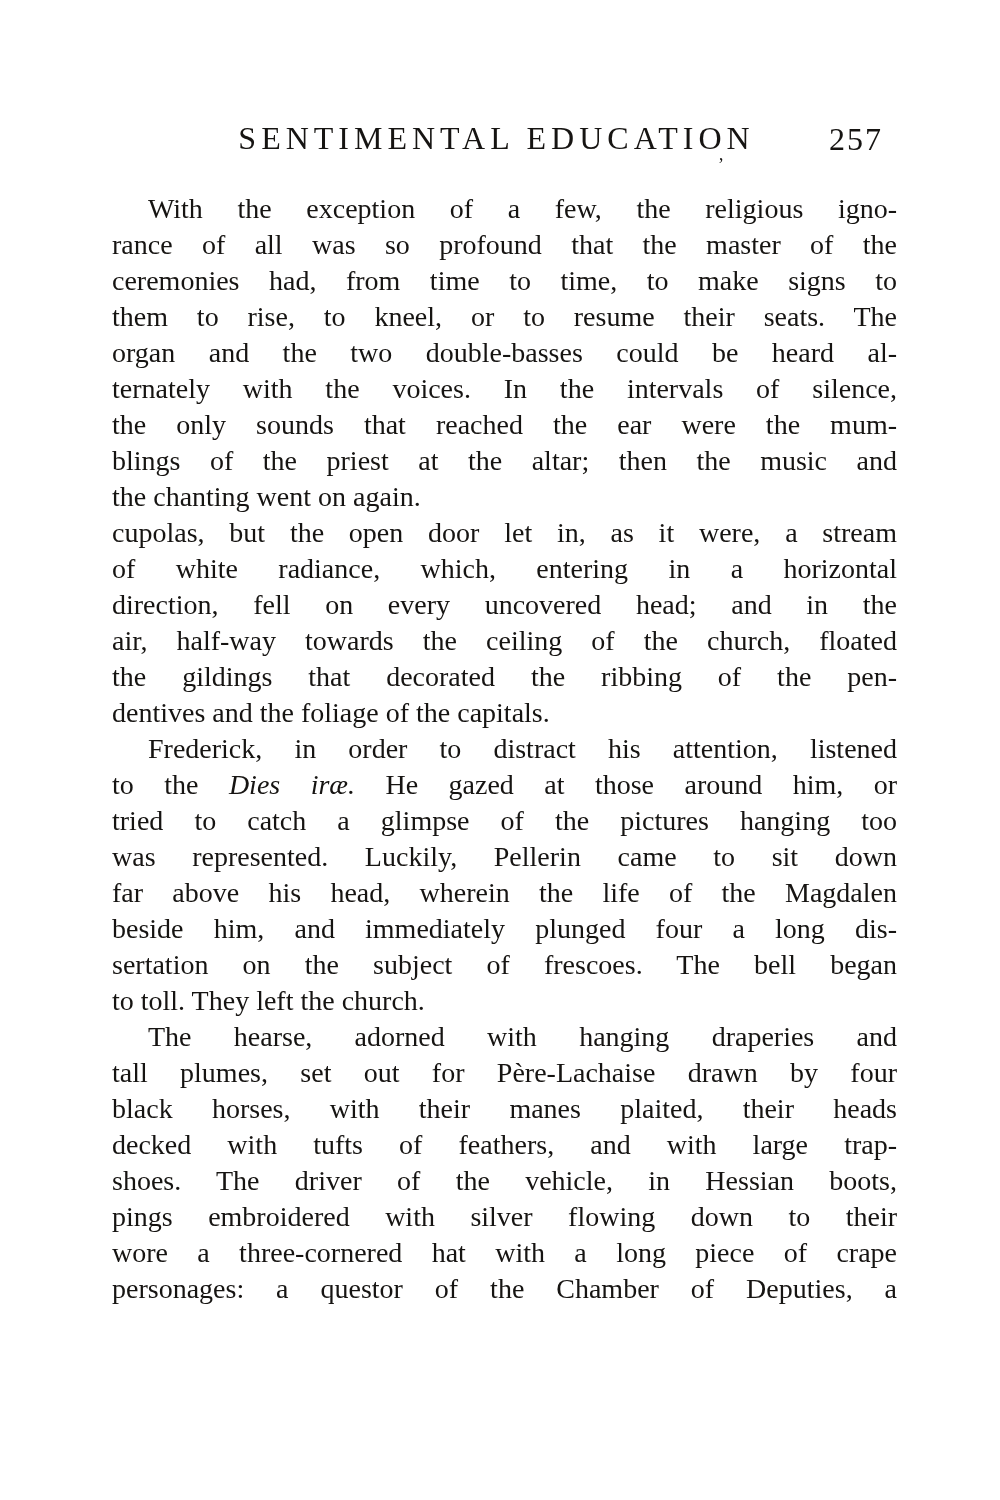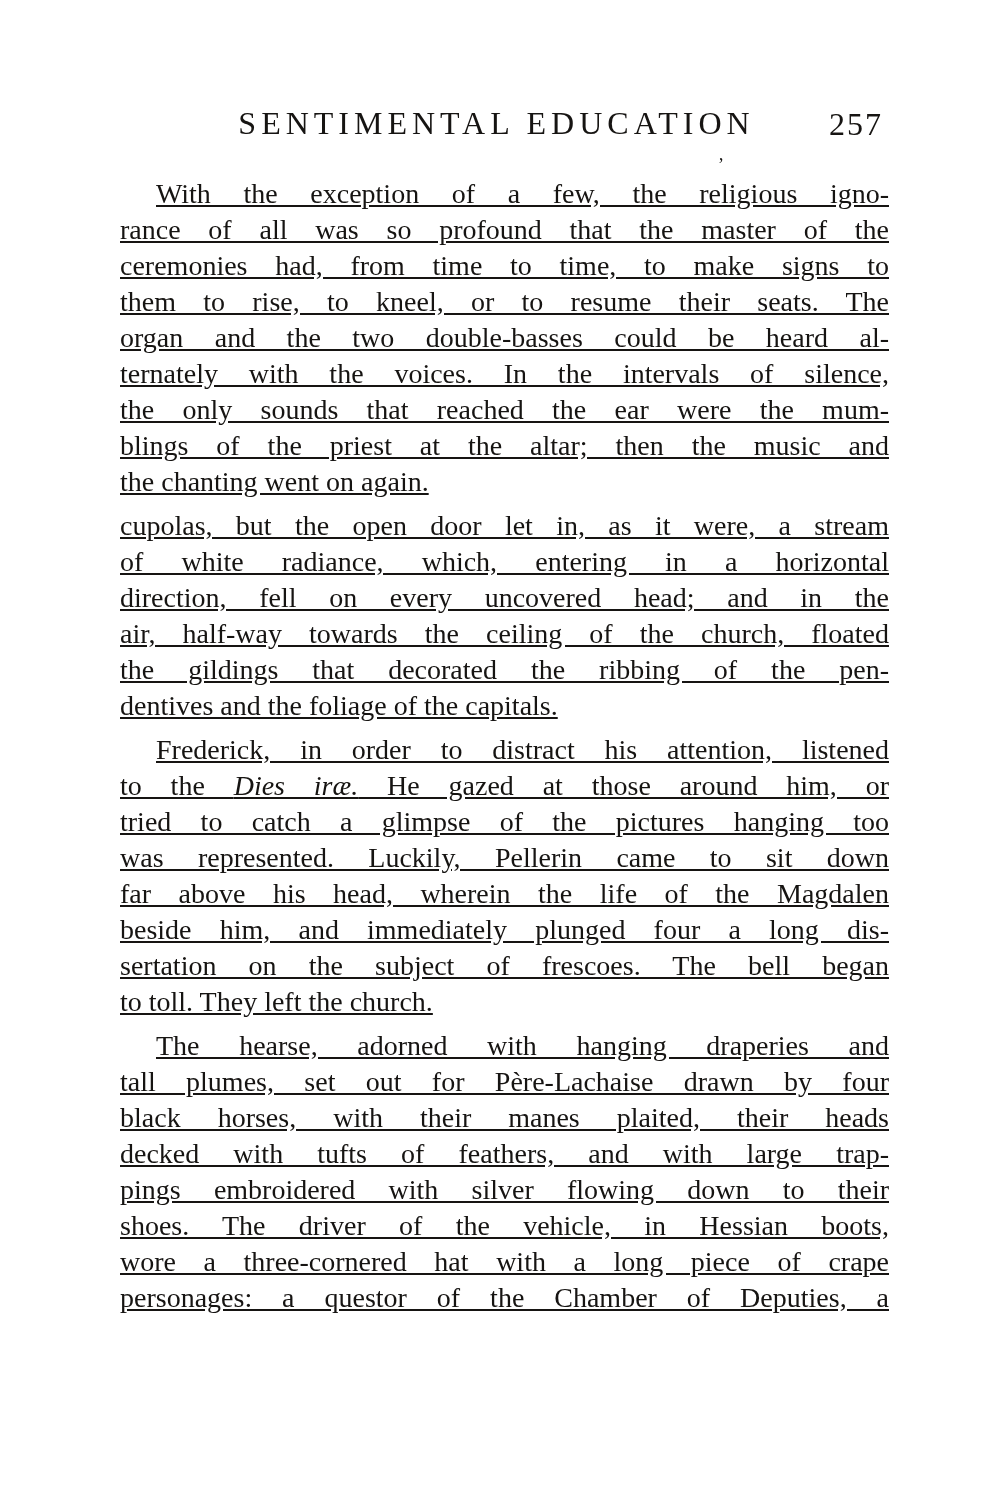--- a/index.html
+++ b/index.html
@@ -12,21 +12,21 @@
     width: 1000px;
     height: 1500px;
     background: #ffffff;
     color: #161412;
     font-family: "Liberation Serif", "DejaVu Serif", serif;
     overflow: hidden;
   }
   .column {
     position: absolute;
     left: 112px;
-    top: 103px;
+    top: 118px;
     width: 785px;
   }
   .running-head {
     position: relative;
     height: 42px;
     font-size: 32px;
     line-height: 40px;
   }
   .running-title {
     position: absolute;
@@ -55,21 +55,21 @@
     text-align-last: justify;
     white-space: nowrap;
     overflow: visible;
   }
   .line.unjustified {
     text-align-last: left;
   }
   .line.first {
     padding-left: 36px;
   }
-  .paragraph { margin: 8px; text-decoration: underline; }
+  .paragraph { margin: 0; }
   .ink-speck {
     position: absolute;
     left: 718px;
     top: 160px;
     font-size: 18px;
     line-height: 10px;
     color: #161412;
   }
   i { font-style: italic; }
 </style>
@@ -111,20 +111,20 @@
           <div class="line">far above his head, wherein the life of the Magdalen</div>
           <div class="line">beside him, and immediately plunged four a long dis-</div>
           <div class="line">sertation on the subject of frescoes.  The bell began</div>
           <div class="line unjustified">to toll.  They left the church.</div>
         </div>
         <div class="paragraph">
           <div class="line first">The hearse, adorned with hanging draperies and</div>
           <div class="line">tall plumes, set out for Père-Lachaise drawn by four</div>
           <div class="line">black horses, with their manes plaited, their heads</div>
           <div class="line">decked with tufts of feathers, and with large trap-</div>
+          <div class="line">shoes.  The driver of the vehicle, in Hessian boots,</div>
           <div class="line">pings embroidered with silver flowing down to their</div>
-          <div class="line">shoes.  The driver of the vehicle, in Hessian boots,</div>
           <div class="line">wore a three-cornered hat with a long piece of crape</div>
           <div class="line">personages: a questor of the Chamber of Deputies, a</div>
         </div>
       </div>
   </div>
 </div>
 
 </body></html>

